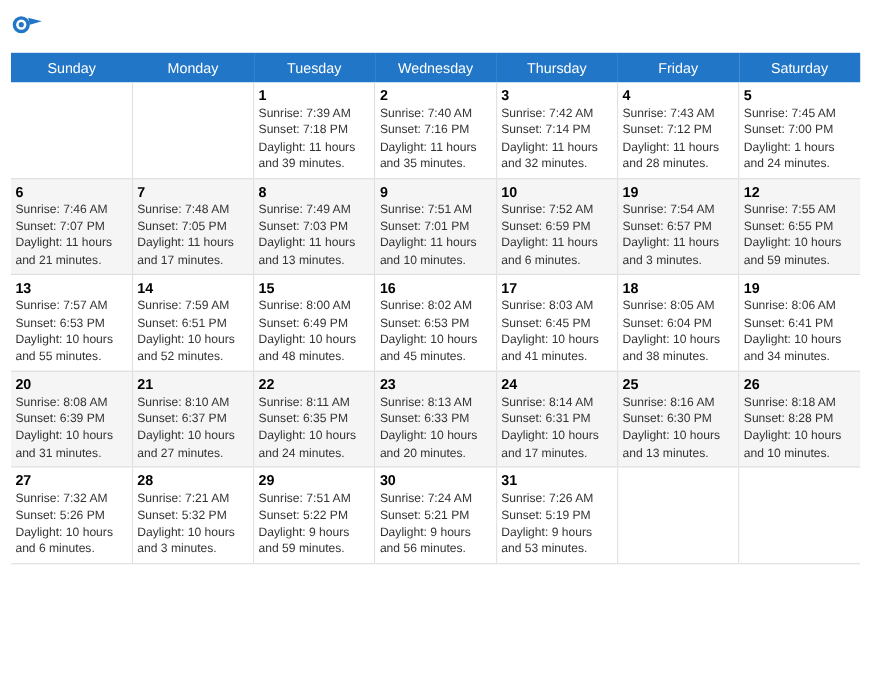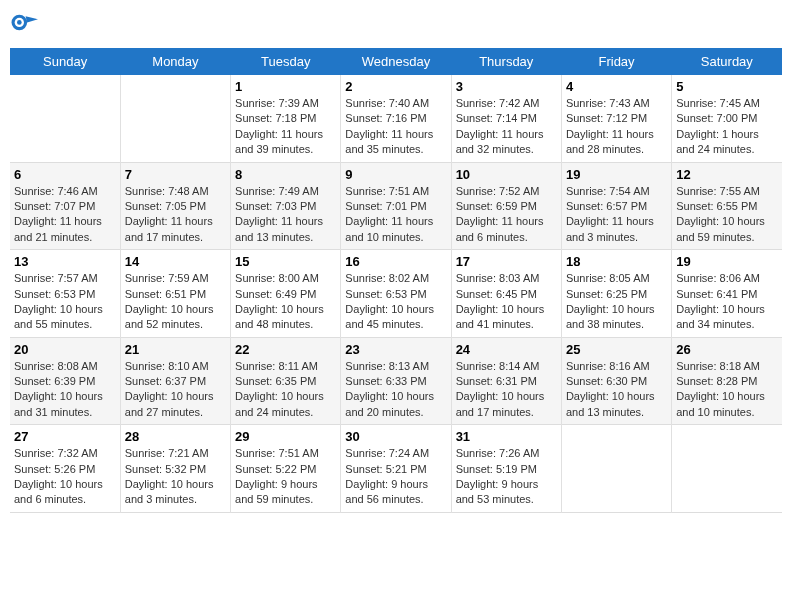--- a/index.html
+++ b/index.html
@@ -194,21 +194,21 @@
         <td><span class="day-num">16</span>
         <span class="cell-text">Sunrise: 8:02 AM</span><br>
         <span class="cell-text">Sunset: 6:53 PM</span><br>
         <span class="cell-text">Daylight: 10 hours and 45 minutes.</span></td>
         <td><span class="day-num">17</span>
         <span class="cell-text">Sunrise: 8:03 AM</span><br>
         <span class="cell-text">Sunset: 6:45 PM</span><br>
         <span class="cell-text">Daylight: 10 hours and 41 minutes.</span></td>
         <td><span class="day-num">18</span>
         <span class="cell-text">Sunrise: 8:05 AM</span><br>
-        <span class="cell-text">Sunset: 6:25 PM</span><br>
+        <span class="cell-text">Sunset: 6:04 PM</span><br>
         <span class="cell-text">Daylight: 10 hours and 38 minutes.</span></td>
         <td><span class="day-num">19</span>
         <span class="cell-text">Sunrise: 8:06 AM</span><br>
         <span class="cell-text">Sunset: 6:41 PM</span><br>
         <span class="cell-text">Daylight: 10 hours and 34 minutes.</span></td>
       </tr>
       <tr class="row-bg-even">
         <td><span class="day-num">20</span>
         <span class="cell-text">Sunrise: 8:08 AM</span><br>
         <span class="cell-text">Sunset: 6:39 PM</span><br>

